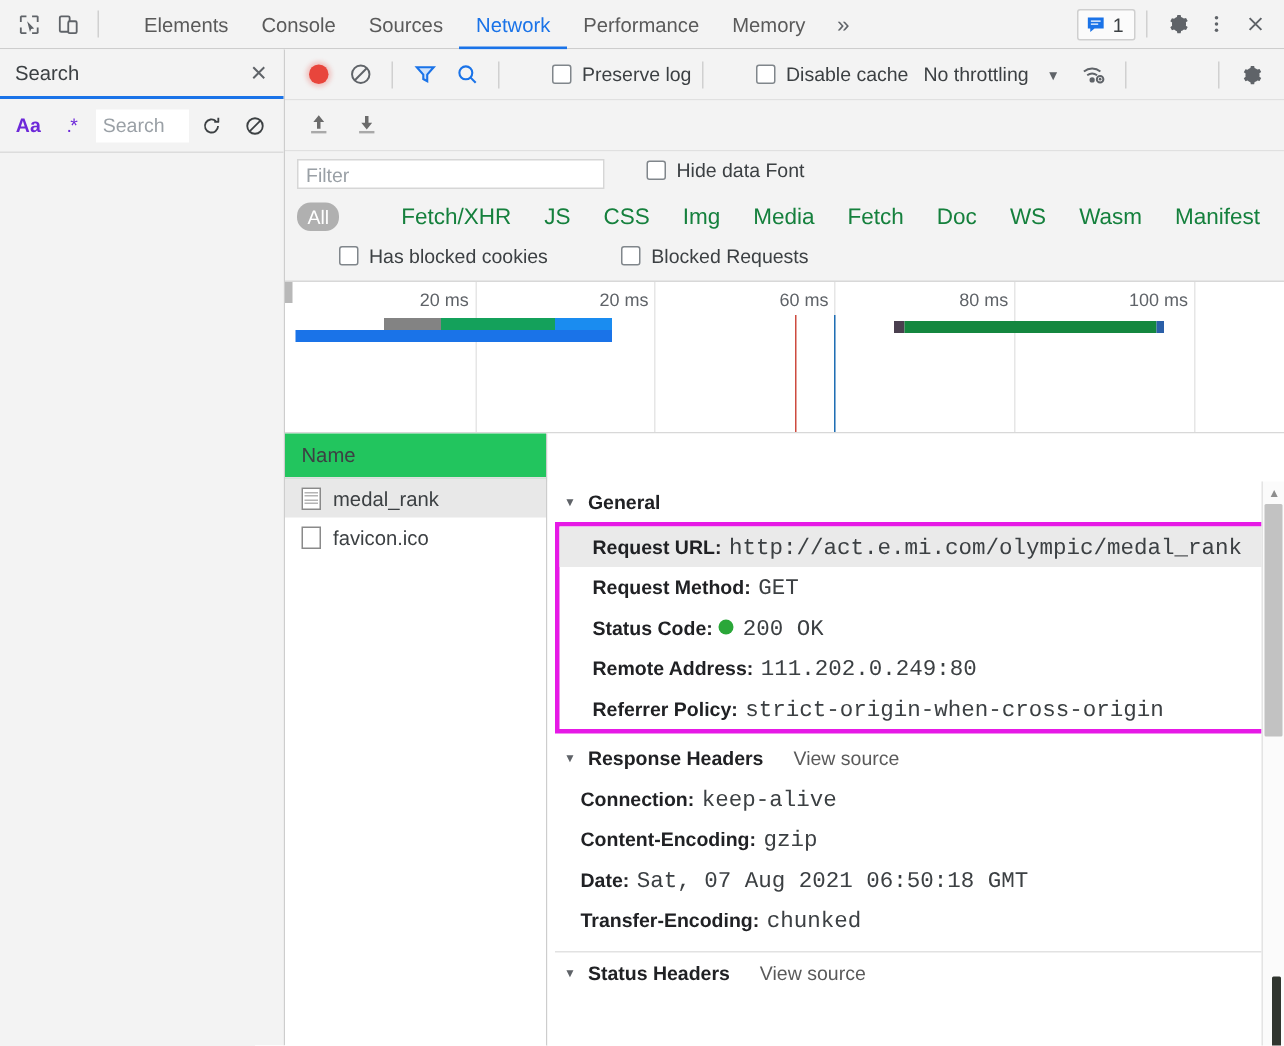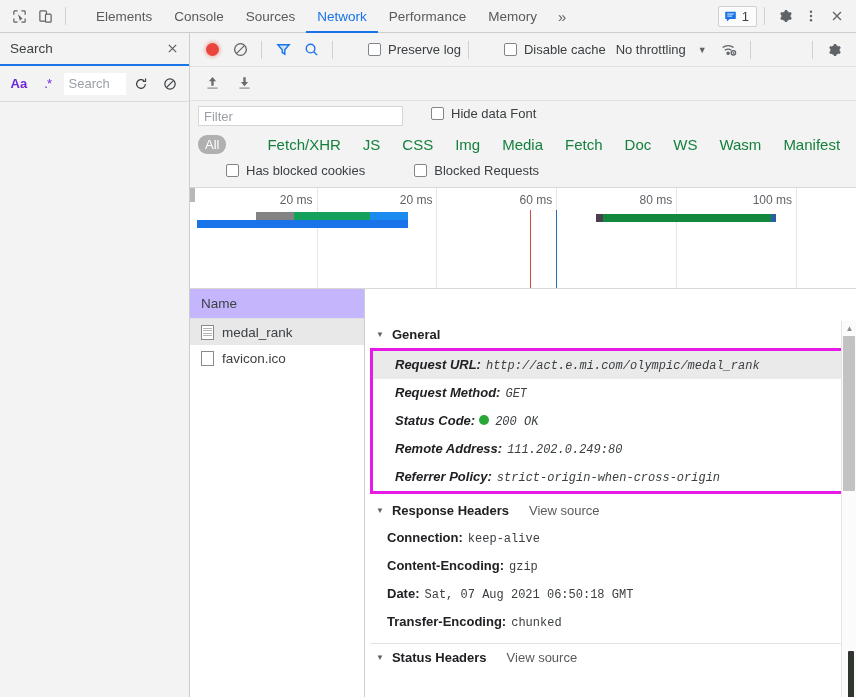--- a/index.html
+++ b/index.html
@@ -114,21 +114,21 @@
   .glabel{position:absolute;top:5px;font-size:12px;color:#5f6368;transform:translateX(-100%);padding-right:4px;}
   .leftnub{position:absolute;left:0;top:0;width:5px;height:14px;background:#b8b8b8;}
   .bar{position:absolute;height:8px;}
   .netdiv{position:absolute;top:22px;bottom:0;width:1px;}
 
   
   .lower{position:relative;height:495px;display:flex;}
   .reqlist{width:175px;border-right:1px solid #cdcdcd;box-sizing:border-box;background:#fff;}
   .rl-head{
     height:30px;display:flex;align-items:center;padding-left:11px;font-size:13.5px;color:#3c4043;
-    border-bottom:1px solid #e0e0e0;background:#c4b5fd;box-sizing:border-box;
+    border-bottom:1px solid #e0e0e0;background:#22c55e;box-sizing:border-box;
   }
   .rl-item{
     height:26px;display:flex;align-items:center;gap:8px;padding-left:11px;font-size:13.5px;
     color:#3c4043;box-sizing:border-box;text-align:center;
   }
   .rl-item.sel{background:#e8e8e8;}
   .docicon{
     width:13px;height:15px;border:1.5px solid #8a8a8a;box-sizing:border-box;background:#fff;
     display:flex;flex-direction:column;justify-content:center;gap:1.5px;padding:1px;flex:none;
   }
@@ -146,28 +146,28 @@
     white-space:nowrap;
   }
   .dtab.active{color:#1a73e8;border-bottom:2px solid #1a73e8;}
   .dbody{position:absolute;left:0;top:32px;right:0;bottom:0;overflow:hidden;background:#fff;}
   .sectitle{
     display:flex;align-items:center;gap:8px;padding:6px 0 6px 11px;font-size:13px;font-weight:bold;
     color:#202124;
   }
   .tri{font-size:8px;color:#5f6368;}
   .viewsrc{font-weight:normal;color:#5a5a5a;font-size:13px;margin-left:12px;}
-  .hlbox{border:3px solid #e619e6;box-sizing:border-box;margin:0 8px 0 5px;font-style:italic;}
+  .hlbox{border:3px solid #e619e6;box-sizing:border-box;margin:0 8px 0 5px;}
   .hrow{
     display:flex;align-items:baseline;padding:4.5px 0 4.5px 22px;font-size:13px;line-height:17px;
   }
   .hrow.shade{background:#eaeaea;}
   .hk{font-weight:bold;color:#202124;white-space:nowrap;}
   .hv{
-    font-family:"Liberation Mono", monospace;font-size:12px;color:#3c4043;margin-left:5px;
+    font-family:"Liberation Mono", monospace;font-size:15px;color:#3c4043;margin-left:5px;
     white-space:nowrap;overflow:hidden;
   }
   .statusdot{
     display:inline-block;width:10px;height:10px;border-radius:50%;background:#2aa739;
     margin:0 6px 0 4px;vertical-align:-1px;
   }
   .seprule{height:1px;background:#e2e2e2;margin:7px 8px 0 5px;}
 
   
   .vsb{

